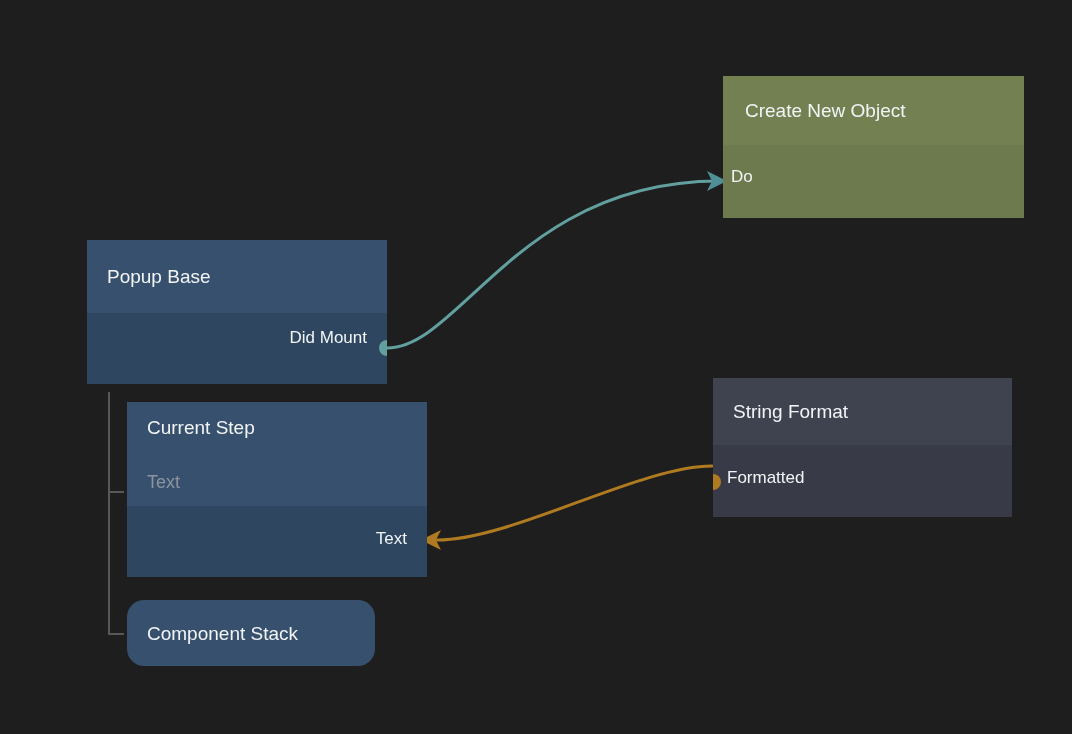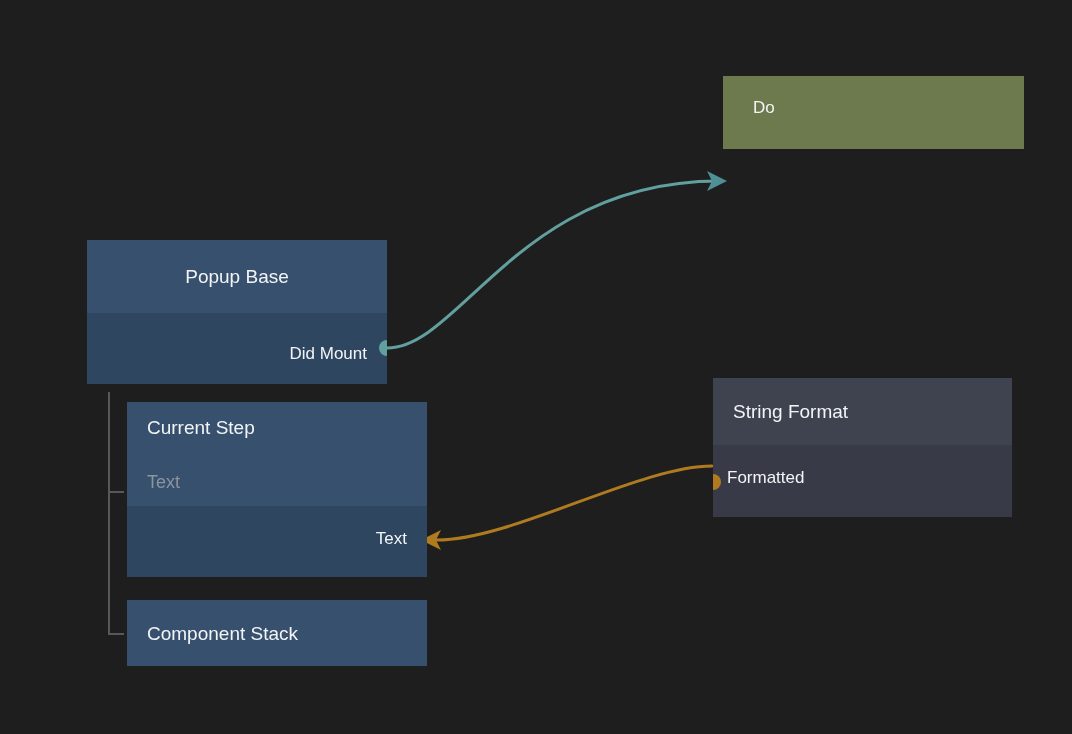--- a/index.html
+++ b/index.html
@@ -106,52 +106,55 @@
   <svg id="edges" viewBox="0 0 1072 734" width="1072" height="734" xmlns="http://www.w3.org/2000/svg">
 
     <path d="M 387 348 C 460 348, 520 181, 719 181" fill="none" stroke="#62a0a0" stroke-width="3" stroke-linecap="round"></path>
     <path d="M 727 181 L 707 171 L 712 181 L 707 191 Z" fill="#4f8f96"></path>
 
     <path d="M 712 466 C 640 466, 512 540, 437 540" fill="none" stroke="#b07b20" stroke-width="3" stroke-linecap="round"></path>
     <path d="M 421 540 L 441 530 L 436 540 L 441 550 Z" fill="#b07b20"></path>
   </svg>
 
   <div class="node node-green" style="left:723px; top:76px; width:301px; height:142px;">
+    <div class="node-header" style="height:69px; padding:0 22px;">
+      <div class="node-title">Create New Object</div>
+    </div>
     <div class="node-body" style="height:73px;">
-      <div class="port-row" style="left:30px; top:22px;">
+      <div class="port-row" style="left:8px; top:22px;">
         <span class="port-label">Do</span>
       </div>
     </div>
   </div>
 
   <div class="node node-blue" style="left:87px; top:240px; width:300px; height:144px;">
-    <div class="node-header" style="height:73px; padding:1px 20px;text-align:center;">
+    <div class="node-header" style="height:73px; padding:1px 20px;">
       <div class="node-title">Popup Base</div>
     </div>
     <div class="node-body" style="height:71px;">
-      <div class="port-row" style="right:20px; top:31px;">
+      <div class="port-row" style="right:20px; top:15px;">
         <span class="port-label">Did Mount</span>
       </div>
     </div>
     <div class="port-dot dot-teal" style="left:292px; top:100px;"></div>
   </div>
 
   <div class="node node-blue" style="left:127px; top:402px; width:300px; height:175px;">
     <div class="node-header" style="height:104px; padding:0 20px;gap:32px;">
       <div class="node-title">Current Step</div>
       <div class="node-subtitle">Text</div>
     </div>
     <div class="node-body" style="height:71px;">
       <div class="port-row" style="right:20px; top:23px;">
         <span class="port-label">Text</span>
       </div>
     </div>
   </div>
 
-  <div class="node node-blue" style="left:127px; top:600px; width:300px; height:66px;">
+  <div class="node node-blue" style="left:127px; top:600px; width:248px; height:66px;border-radius:17px;">
     <div class="node-header" style="height:66px; padding:0 20px;">
       <div class="node-title">Component Stack</div>
     </div>
   </div>
 
   <div class="node node-gray" style="left:713px; top:362px; width:299px; height:139px;margin-top:16px;">
     <div class="node-header" style="height:67px; padding:0 20px;">
       <div class="node-title">String Format</div>
     </div>
     <div class="node-body" style="height:72px;">

